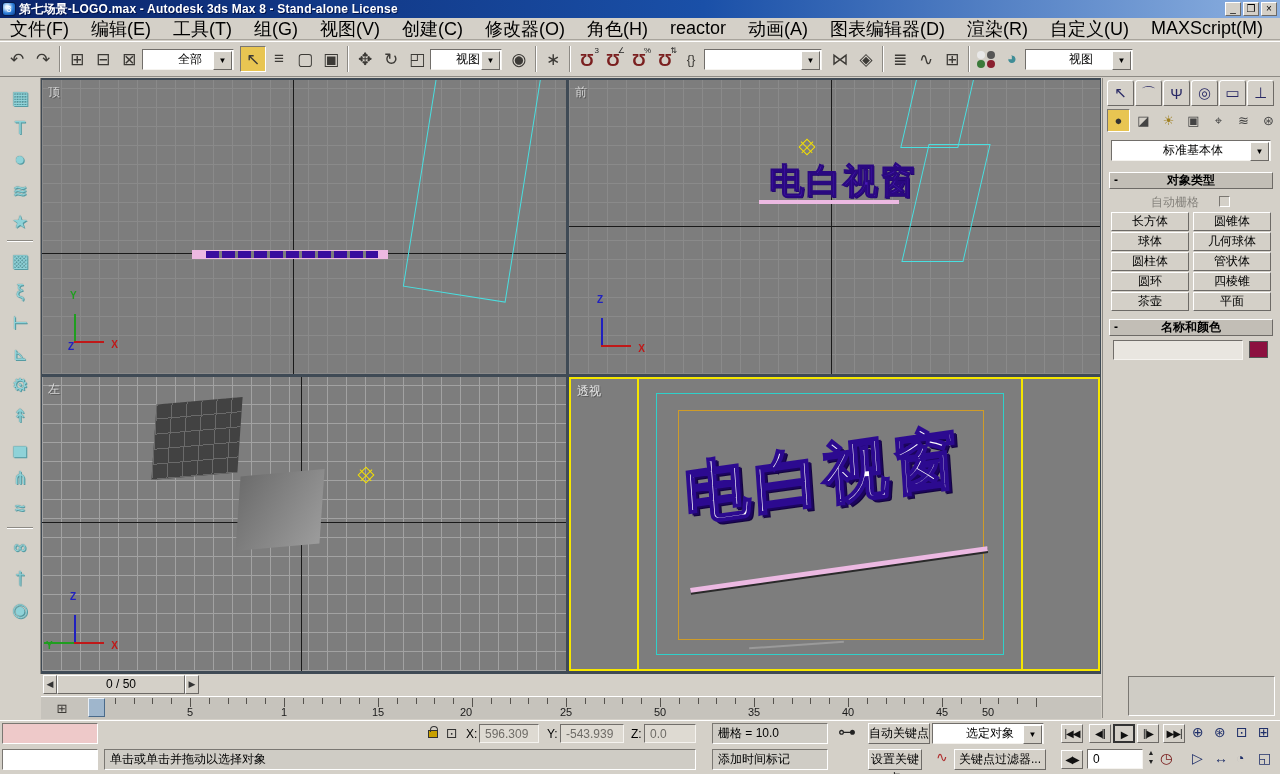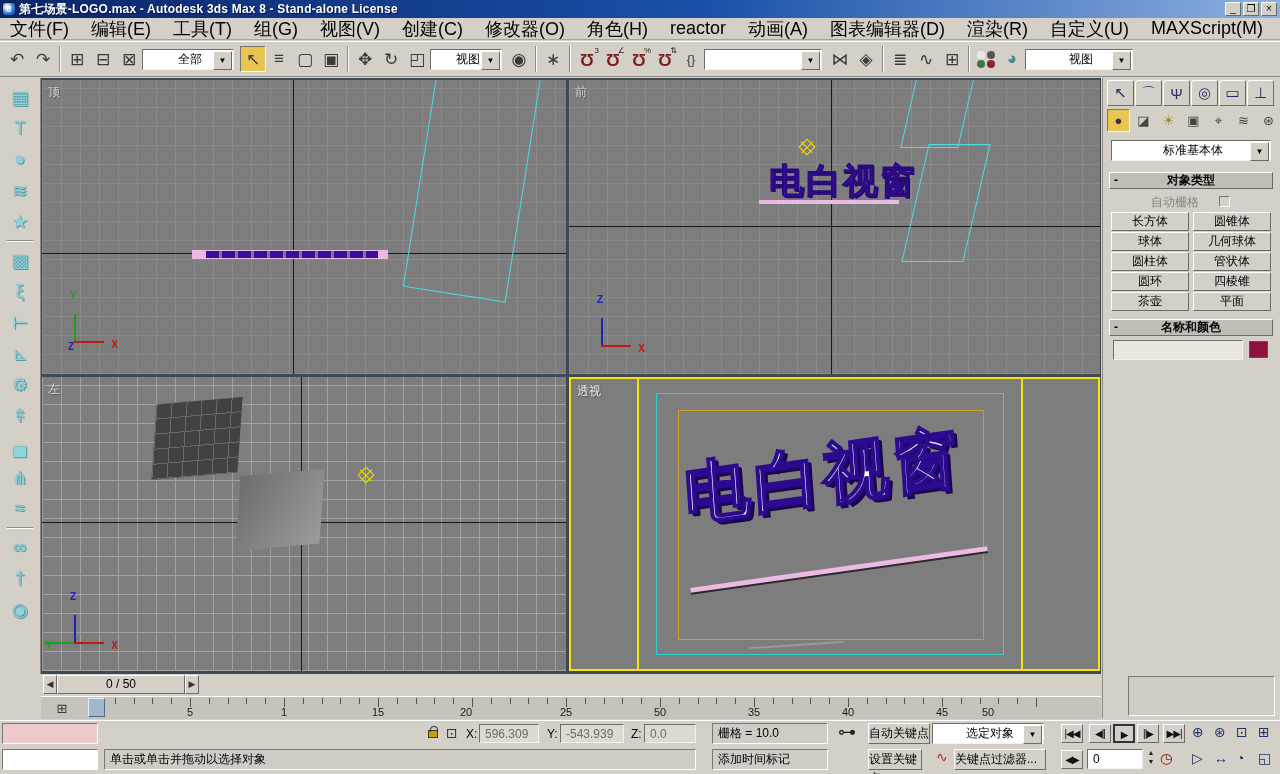--- a/index.html
+++ b/index.html
@@ -124,21 +124,21 @@
     font-size:11px; color:#1a1a1a; }
   #time-slider { position:absolute; top:1px; width:17px; height:19px;
     background:#9fb6cc; border:1px solid; border-color:#e7eef5 #4a6a8a #4a6a8a #e7eef5; }
   
   #statusbar { position:absolute; left:0; top:720px; width:1280px; height:27px;
     background:#d4d0c8; border-top:1px solid #fff; }
   #promptbar { position:absolute; left:0; top:747px; width:1280px; height:27px;
     background:#d4d0c8; }
   .sfield { position:absolute; height:20px; line-height:18px; padding-left:5px;
     font-size:12px; }
-  .sbtn { position:absolute; height:21px; font-size:12px; text-align:left; }
+  .sbtn { position:absolute; height:21px; font-size:12px; text-align:center; }
   .gray-val { color:#6e6b66; }
   #lock-icon { position:absolute; width:10px; height:8px; border:1px solid #333;
     background:#c8a000; }
   #lock-icon::before { content:""; position:absolute; left:1px; top:-5px; width:6px;
     height:5px; border:1px solid #333; border-bottom:none; border-radius:4px 4px 0 0; }
   .navi { font-size:14px; color:#20306a; }
   .playi { font-size:10px; color:#111; letter-spacing:-1px; }
   
   #command-panel { position:absolute; left:1102px; top:78px; width:178px; height:640px;
     background:#d4d0c8; border-left:1px solid #8d8a84; }

